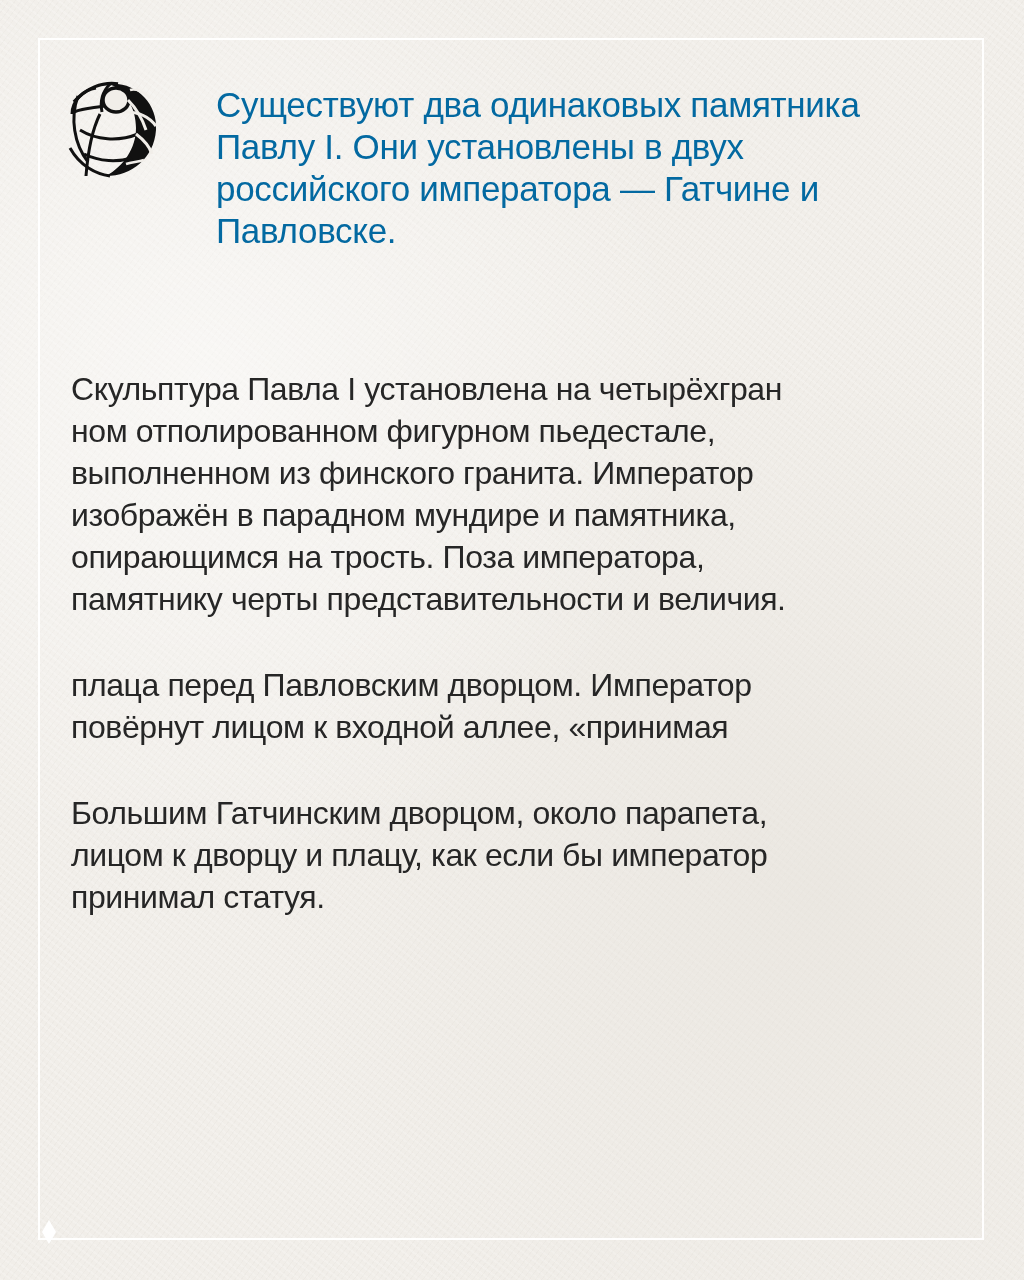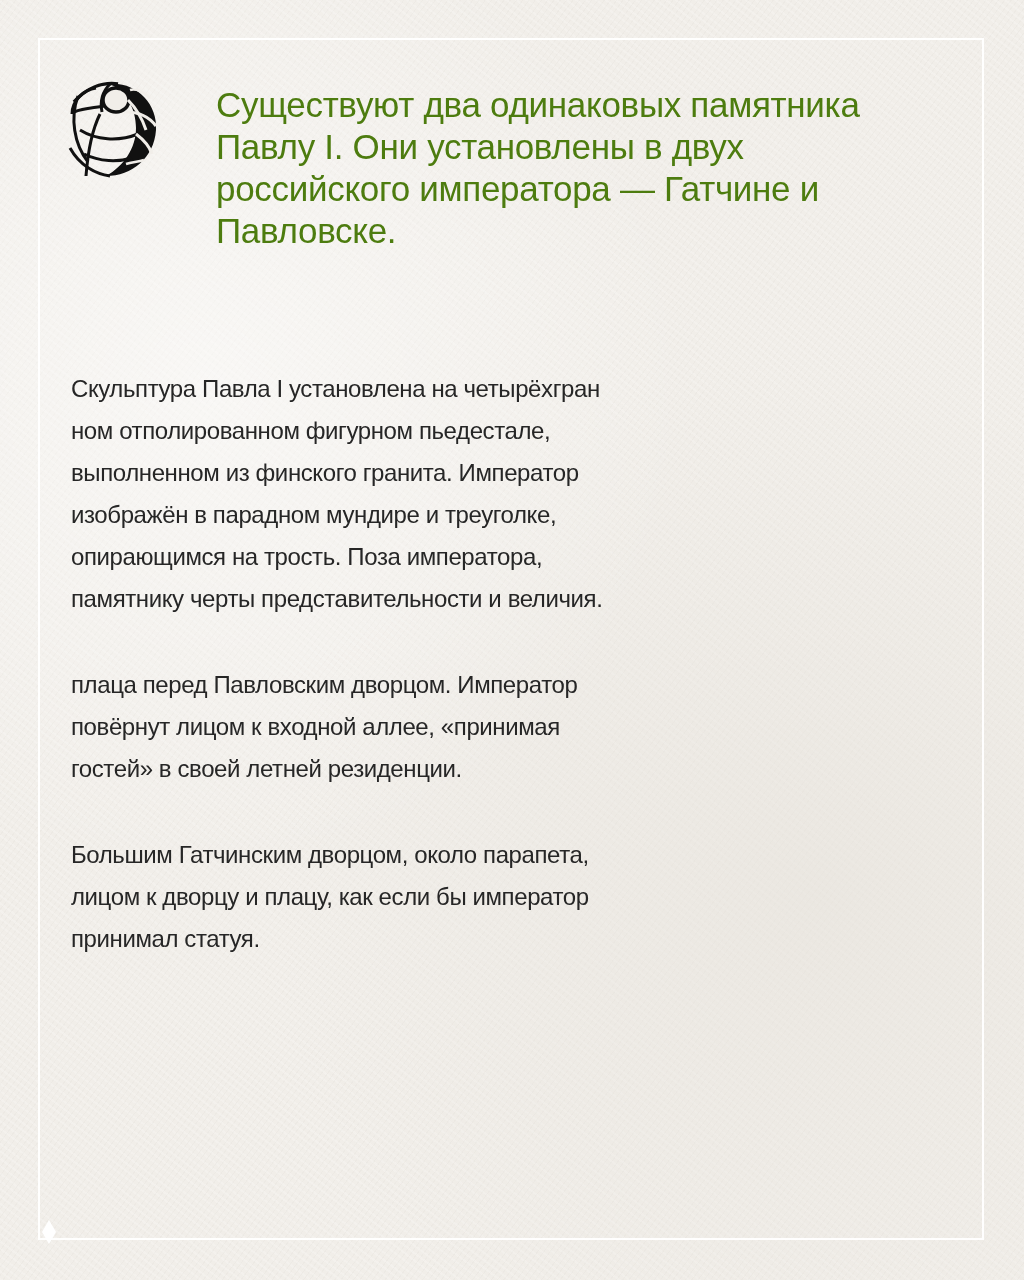--- a/index.html
+++ b/index.html
@@ -45,31 +45,31 @@
     }
     .intro {
       position: absolute;
       left: 216px;
       top: 84px;
       width: 760px;
       font-size: 35px;
       line-height: 42px;
       font-weight: normal;
       letter-spacing: -0.3px;
-      color: #4d7c0f;
+      color: #0369a1;
     }
     .intro span { display: block; white-space: nowrap; }
     .body {
       position: absolute;
       left: 71px;
       top: 368px;
       width: 900px;
     }
     .para {
-      font-size: 24px;
+      font-size: 32px;
       line-height: 42px;
       letter-spacing: -0.4px;
       color: #262626;
       margin: 0 0 44px 0;
     }
     .para span { display: block; white-space: nowrap; }
   </style>
 </head>
 <body>
 
@@ -106,28 +106,27 @@
   <span>Павлу I. Они установлены в двух</span>
   <span>российского императора — Гатчине и</span>
   <span>Павловске.</span>
 </div>
 
 <div class="body">
   <p class="para">
     <span>Скульптура Павла I установлена на четырёхгран</span>
     <span>ном отполированном фигурном пьедестале,</span>
     <span>выполненном из финского гранита. Император</span>
-    <span>изображён в парадном мундире и треуголке,</span>
+    <span>изображён в парадном мундире и памятника,</span>
     <span>опирающимся на трость. Поза императора,</span>
     <span>памятнику черты представительности и величия.</span>
   </p>
   <p class="para">
     <span>плаца перед Павловским дворцом. Император</span>
     <span>повёрнут лицом к входной аллее, «принимая</span>
-    <span>гостей» в своей летней резиденции.</span>
   </p>
   <p class="para">
     <span>Большим Гатчинским дворцом, около парапета,</span>
     <span>лицом к дворцу и плацу, как если бы император</span>
     <span>принимал статуя.</span>
   </p>
 </div>
 
 <svg class="corner-diamond" viewBox="0 0 16 26" xmlns="http://www.w3.org/2000/svg">
   <path d="M8 1 L15 13 L8 25 L1 13 Z" fill="#ffffff"></path>

